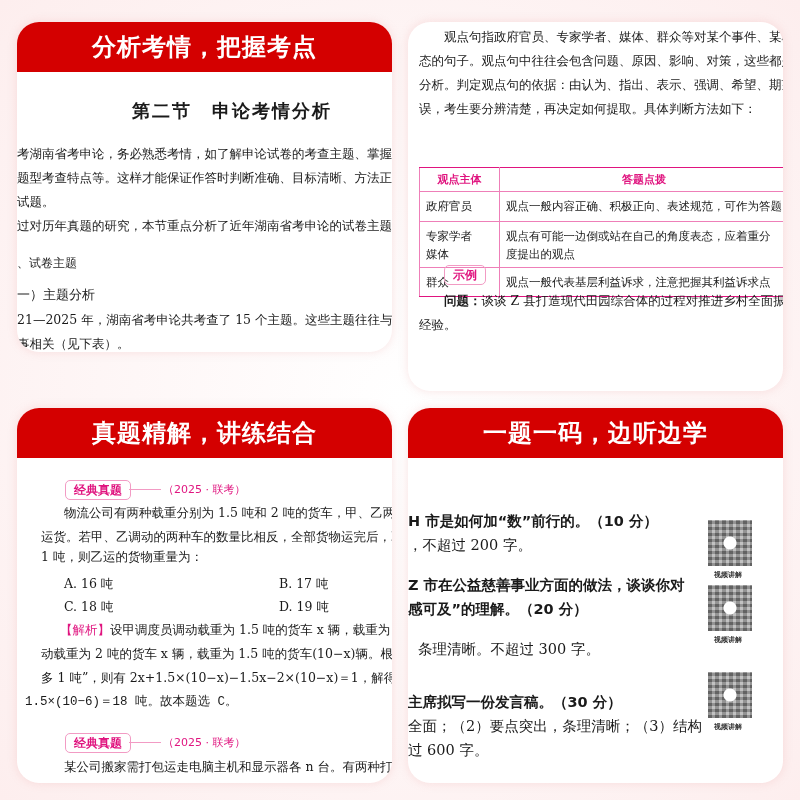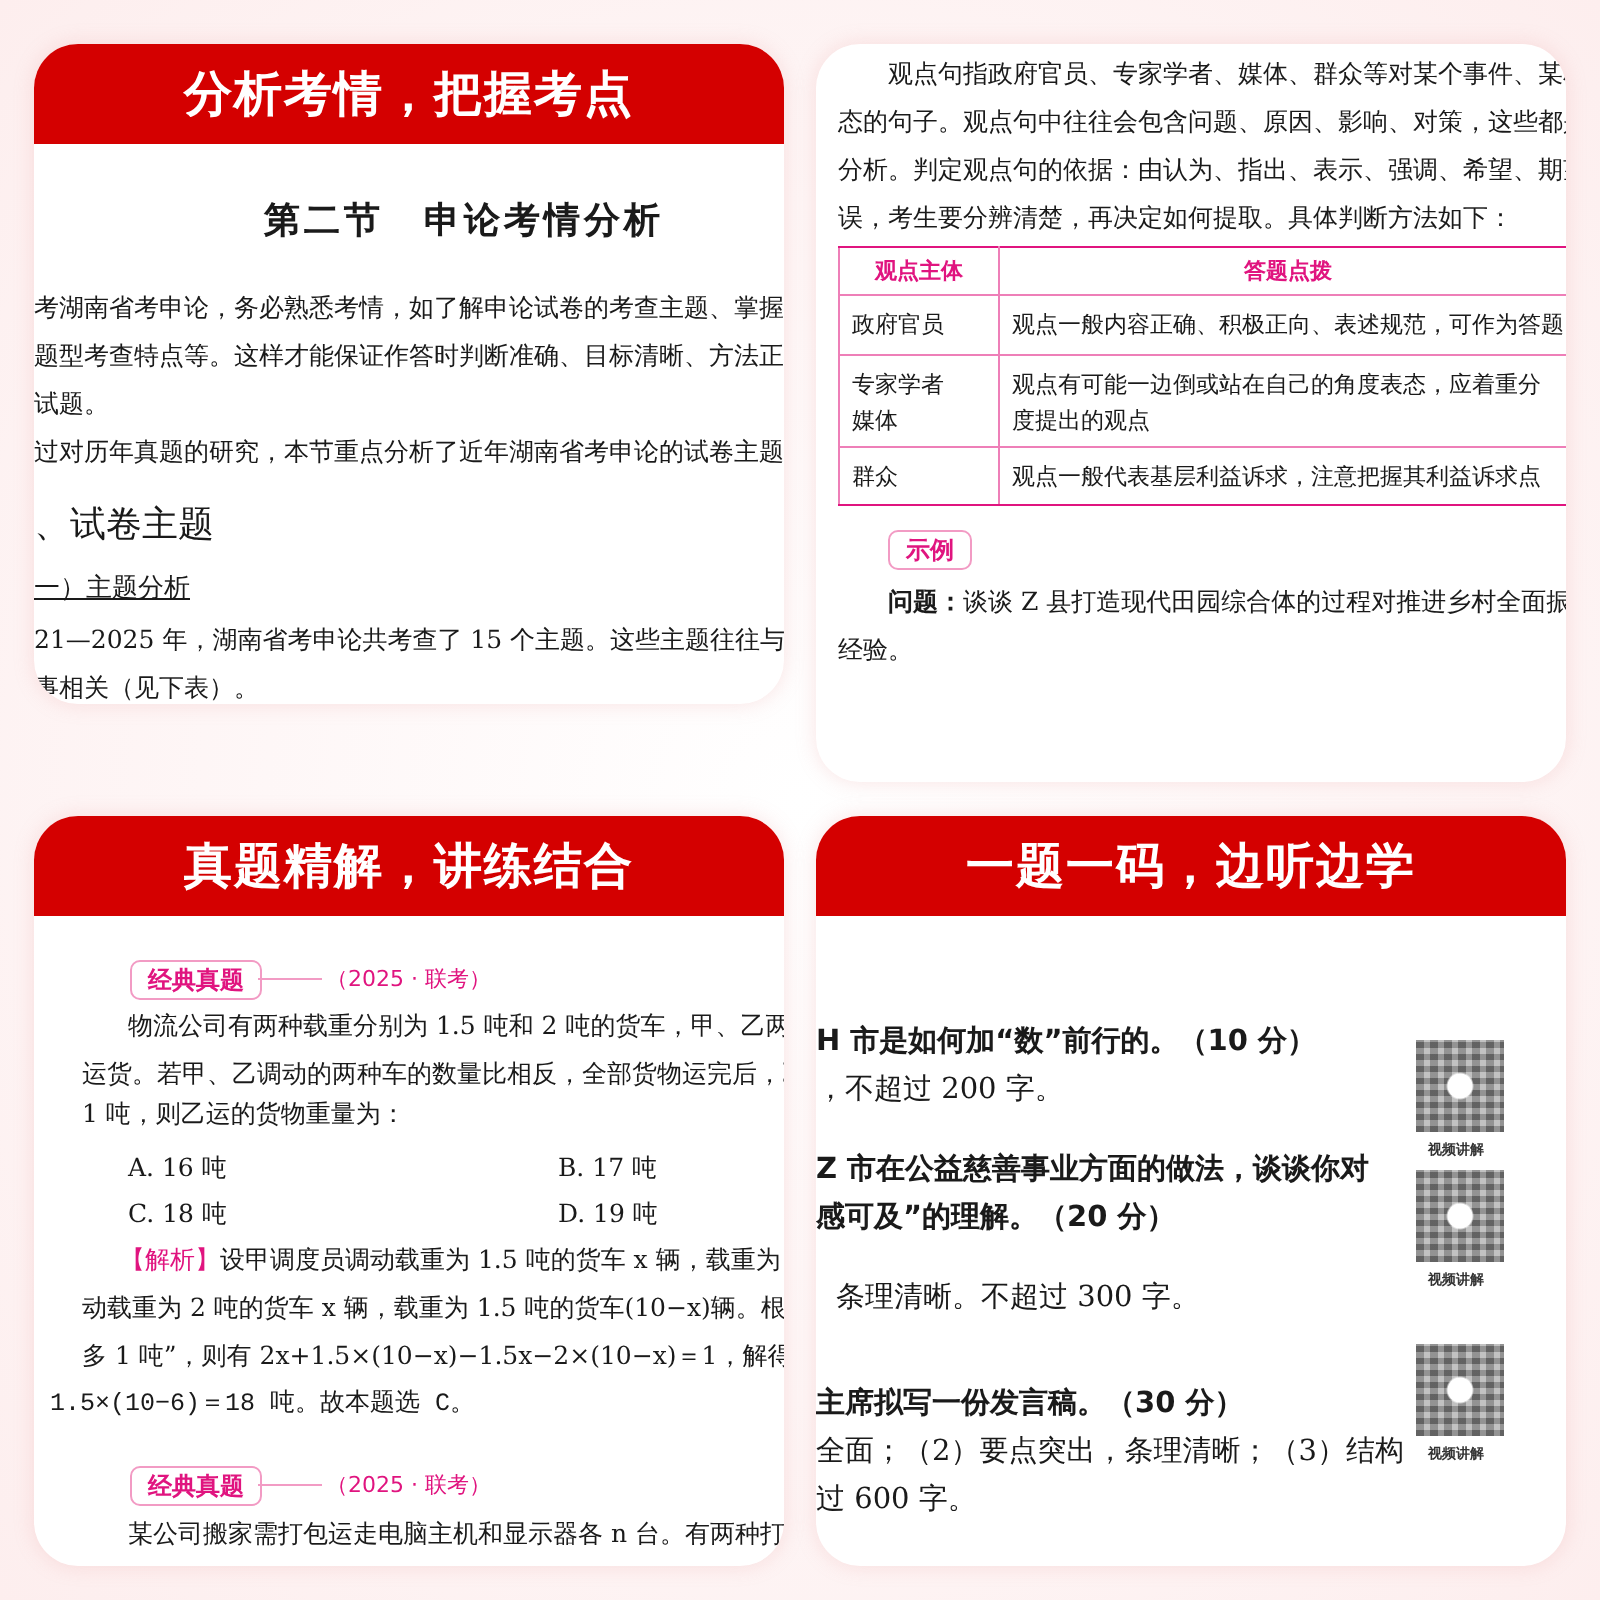--- a/index.html
+++ b/index.html
@@ -36,27 +36,27 @@
     height: calc(100% - 50px);
     overflow: hidden;
   }
   .c1 { left: 17px; top: 22px; width: 375px; height: 330px; }
   .c2 { left: 408px; top: 22px; width: 375px; height: 369px; }
   .c3 { left: 17px; top: 408px; width: 375px; height: 375px; }
   .c4 { left: 408px; top: 408px; width: 375px; height: 375px; }
 
   .p { position: absolute; white-space: nowrap; font-size: 12.5px; line-height: 18px; }
   .sec-title { font-size: 18px; font-weight: bold; letter-spacing: 2px; }
-  .h2 { font-family: "DejaVu Sans", "Liberation Sans", sans-serif; font-size: 18px; }
+  .h2 { font-family: "DejaVu Sans", "Liberation Sans", sans-serif; font-size: 12px; }
   .h3 { font-family: "DejaVu Sans", "Liberation Sans", sans-serif; font-size: 13px; }
   .pink { color: #e0147f; }
   .bold { font-weight: bold; }
 
   
-  .tbl { position: absolute; border-collapse: collapse; font-size: 11.5px; }
+  .tbl { position: absolute; border-collapse: collapse; font-size: 11.5px; margin-top: 44px; }
   .tbl td, .tbl th { border: 1px solid #ee7fb8; padding: 0 6px; height: 24px; white-space: nowrap; overflow: hidden; }
   .tbl th { color: #e0147f; font-family: "DejaVu Sans", "Liberation Sans", sans-serif; font-weight: bold; font-size: 11px; text-align: center; }
   .tbl .topline { border-top: 1.5px solid #e0147f; }
   .tbl td.center { text-align: left; }
   .tbl tr:last-child td { border-bottom: 1.5px solid #e0147f; }
 
   .badge {
     position: absolute;
     border: 1px solid #f29bc4;
     border-radius: 5px;
@@ -99,21 +99,21 @@
 
 <div class="card c1">
   <div class="card-header">分析考情，把握考点</div>
   <div class="card-body">
     <div class="p sec-title" style="left:115px; top:30px;">第二节　申论考情分析</div>
     <div class="p" style="left:0; top:73px;">考湖南省考申论，务必熟悉考情，如了解申论试卷的考查主题、掌握整体题</div>
     <div class="p" style="left:0; top:97px;">题型考查特点等。这样才能保证作答时判断准确、目标清晰、方法正确，有</div>
     <div class="p" style="left:0; top:121px;">试题。</div>
     <div class="p" style="left:0; top:145px;">过对历年真题的研究，本节重点分析了近年湖南省考申论的试卷主题和题</div>
     <div class="p h2" style="left:0; top:182px;">、试卷主题</div>
-    <div class="p h3" style="left:0; top:214px;text-decoration:underline;">一）主题分析</div>
+    <div class="p h3" style="left:0; top:214px;">一）主题分析</div>
     <div class="p" style="left:0; top:239px;">21—2025 年，湖南省考申论共考查了 15 个主题。这些主题往往与考前出</div>
     <div class="p" style="left:0; top:263px;">事相关（见下表）。</div>
     <table class="tbl" style="left:-1px; top:289px; width:380px;">
       <tbody>
           <tr>
         <th class="topline" style="width:42px;">类别</th>
         <th class="topline" style="width:70px;">试卷主题</th>
         <th class="topline">相关政策时事</th>
       </tr>
     </tbody>

